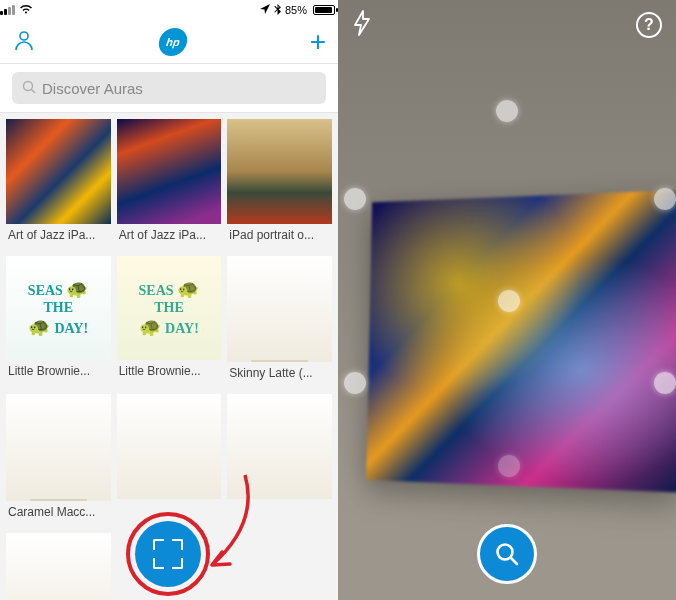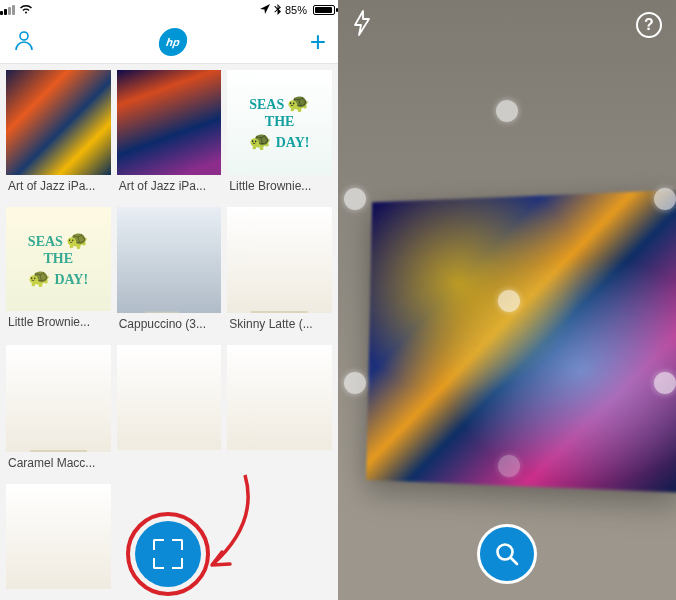--- a/index.html
+++ b/index.html
@@ -259,31 +259,46 @@
       <span class="nav-icon-btn">
         <svg width="24" height="24" viewBox="0 0 24 24" fill="none" stroke="#0096d6" stroke-width="1.6">
             <circle cx="12" cy="8" r="4"></circle>
             <path d="M4 22c0-4.4 3.6-8 8-8s8 3.6 8 8"></path>
           </svg>
       </span>
       <span class="hp-logo">hp</span>
       <span class="plus-icon">+</span>
     </div>
 
+    <div class="search-wrap">
+      <div class="search-field">
+        <span class="search-glass">
+          <svg width="14" height="14" viewBox="0 0 14 14">
+              <circle cx="6" cy="6" r="4.5" fill="none" stroke="#888" stroke-width="1.4"></circle>
+              <line x1="9.5" y1="9.5" x2="13" y2="13" stroke="#888" stroke-width="1.4"></line>
+            </svg>
+        </span>
+        <span>Discover Auras</span>
+      </div>
+    </div>
 
     <div class="grid">
       <div class="cell">
         <div class="thumb jazz"></div>
         <div class="caption">Art of Jazz iPa...</div>
       </div>
       <div class="cell">
         <div class="thumb jazz2"></div>
         <div class="caption">Art of Jazz iPa...</div>
       </div>
 
+      <div class="cell">
+        <div class="thumb face"></div>
+        <div class="caption">iPad portrait o...</div>
+      </div>
       <div class="cell">
         <div class="thumb">
             <div class="thumb-inner seas">
           <div><span>SEAS</span> <span class="turtle">🐢</span></div>
           <div><span>THE</span></div>
           <div><span class="turtle">🐢</span> <span>DAY!</span></div>
         </div>
           </div>
         <div class="caption">Little Brownie...</div>
       </div>
@@ -291,26 +306,20 @@
         <div class="thumb">
             <div class="thumb-inner seas" style="opacity:.85">
           <div><span>SEAS</span> <span class="turtle">🐢</span></div>
           <div><span>THE</span></div>
           <div><span class="turtle">🐢</span> <span>DAY!</span></div>
         </div>
           </div>
         <div class="caption">Little Brownie...</div>
       </div>
 
-      <div class="cell">
-        <div class="thumb cup cup-photo">
-            <div class="cup-shape"></div>
-          </div>
-        <div class="caption">Cappuccino (3...</div>
-      </div>
       <div class="cell">
         <div class="thumb cup">
             <div class="cup-shape light"></div>
           </div>
         <div class="caption">Skinny Latte (...</div>
       </div>
       <div class="cell">
         <div class="thumb cup">
             <div class="cup-shape"></div>
           </div>

